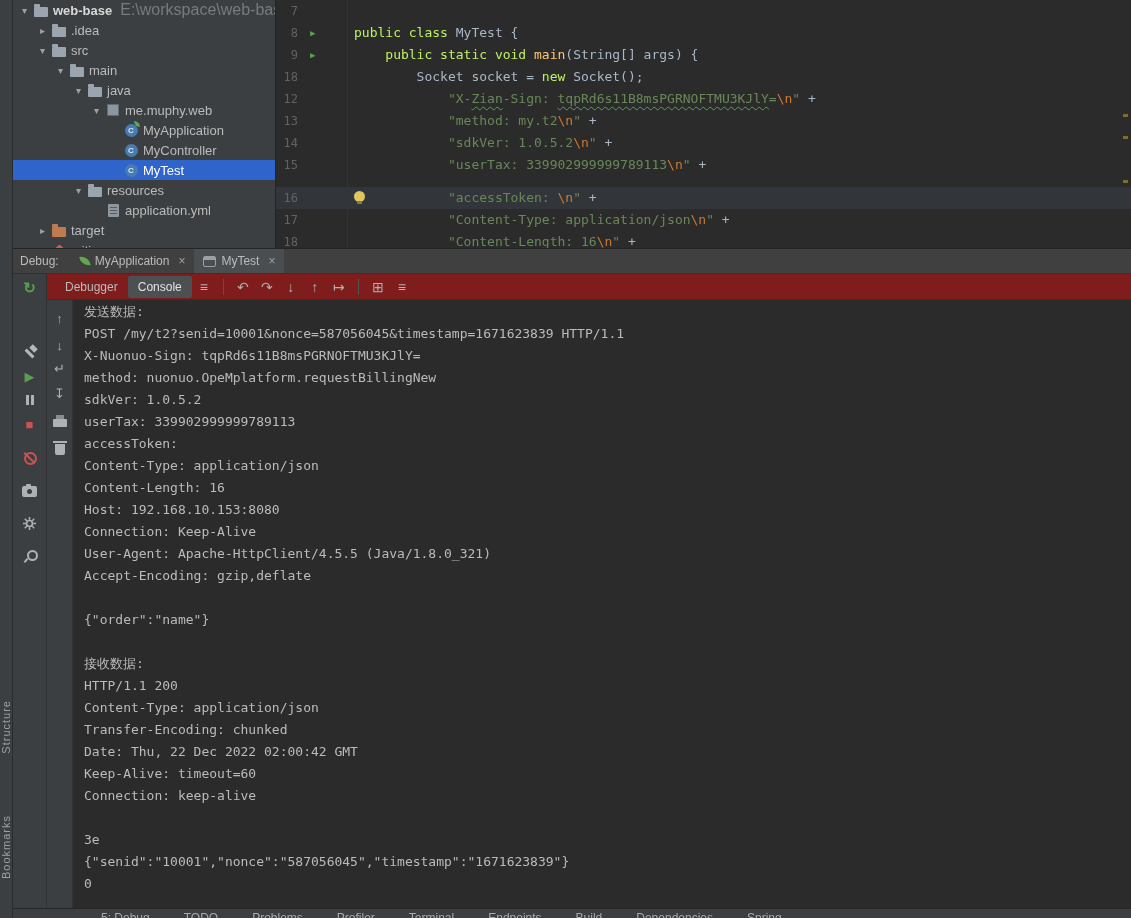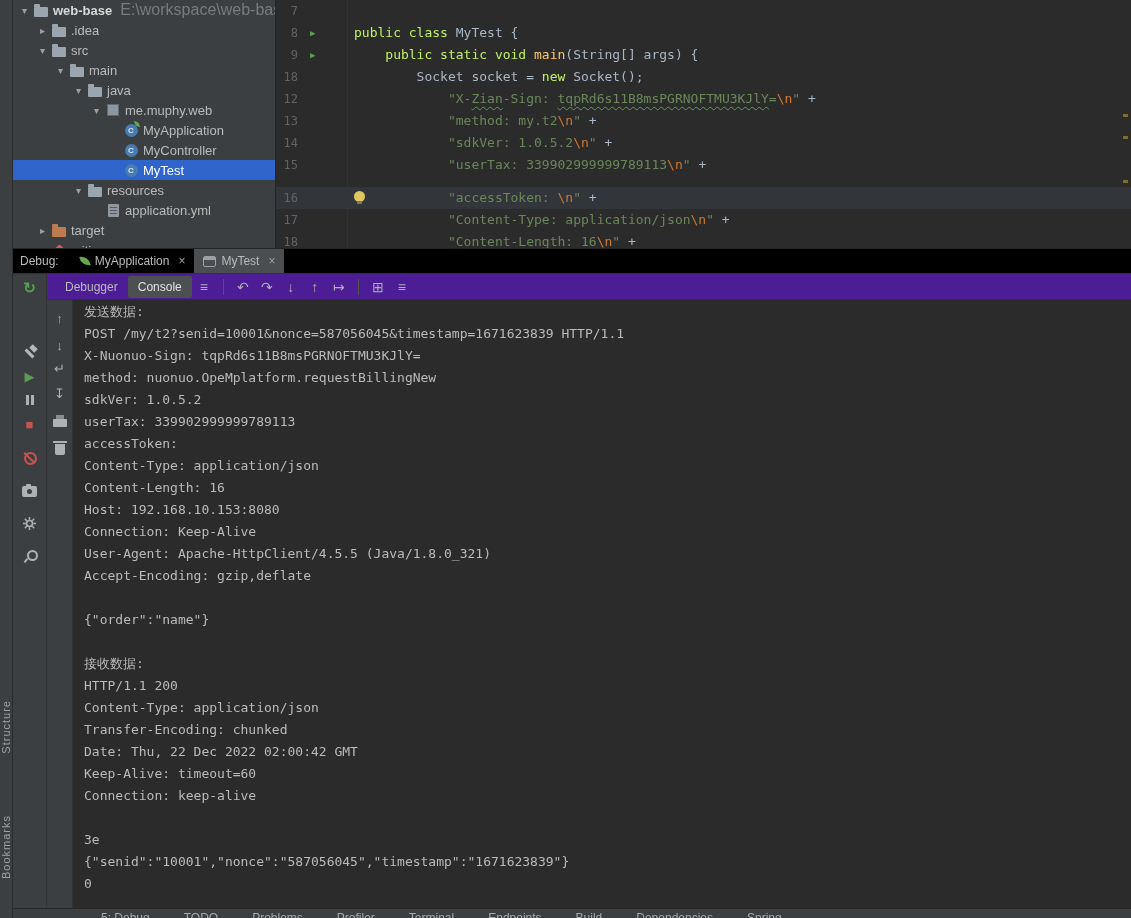--- a/index.html
+++ b/index.html
@@ -57,21 +57,21 @@
   .str { color:#6A8759; }
   .esc { color:#CC7832; }
   .pl { color:#A9B7C6; }
   .typo { text-decoration:underline; text-decoration-style:wavy; text-decoration-color:#5E9A5E;
           text-decoration-thickness:1px; text-underline-offset:3px; }
   .bulb-icon { position:absolute; left:78px; top:4px; width:11px; height:11px; background:#DFC661; border-radius:50%; }
   .bulb-icon::after { content:""; position:absolute; left:3px; top:10px; width:5px; height:3px; background:#8A7B3A; }
   .stripe-mark { position:absolute; right:3px; width:5px; height:3px; background:#7F6C28; }
 
   
-  .dtabs { height:26px; background:#000000; border-top:1px solid #232525; border-bottom:1px solid #323232;
+  .dtabs { height:26px; background:#404040; border-top:1px solid #232525; border-bottom:1px solid #323232;
            display:flex; align-items:center; flex:none; font-size:12px; color:#BBBBBB; }
   .dbg-title { margin:0 12px 0 7px; color:#BBBBBB; }
   .dtab { display:flex; align-items:center; gap:5px; padding:0 9px; height:100%; }
   .dtab.active { background:#4A4E51; }
   .tclose { color:#9DA0A3; margin-left:4px; font-size:12px; }
   .leaf-icon { width:10px; height:10px; background:#62A84C; border-radius:0 100% 0 100%; transform:rotate(-10deg); }
   .console-tab-icon { width:13px; height:11px; border:1px solid #9AA0A6; border-radius:2px; position:relative; }
   .console-tab-icon::before { content:""; position:absolute; left:0; top:0; right:0; height:3px; background:#9AA0A6; }
 
   .debug-lower { flex:1; display:flex; min-height:0; }
@@ -81,21 +81,21 @@
   .cai.big { font-size:15px; font-weight:bold; }
   .green { color:#5A9E53; }
   .red { color:#C75450; }
   .colA .cai:nth-child(1){margin-top:6px;} .colA .cai:nth-child(2){margin-top:48px;}
   .colA .cai:nth-child(3){margin-top:8px;}  .colA .cai:nth-child(4){margin-top:8px;}
   .colA .cai:nth-child(5){margin-top:8px;}  .colA .cai:nth-child(6){margin-top:18px;}
   .colA .cai:nth-child(7){margin-top:16px;} .colA .cai:nth-child(8){margin-top:17px;}
   .colA .cai:nth-child(9){margin-top:17px;}
 
   .dbg-right { flex:1; display:flex; flex-direction:column; min-width:0; }
-  .dtoolbar { height:26px; background:#4c1d95; border-bottom:1px solid #323232; display:flex; align-items:center;
+  .dtoolbar { height:26px; background:#7f1d1d; border-bottom:1px solid #323232; display:flex; align-items:center;
               flex:none; padding-left:8px; }
   .view-tab { padding:4px 10px; color:#BBBBBB; font-size:12px; border-radius:2px; }
   .view-tab.active { background:#4C5052; color:#E2E2E2; }
   .tbi { width:24px; text-align:center; color:#AFB1B3; font-size:14px; }
   .sep { width:1px; height:16px; background:#515355; margin:0 7px; }
 
   .debug-body { flex:1; display:flex; min-height:0; }
   .colB { width:26px; background:#3C3F41; border-right:1px solid #323232; display:flex; flex-direction:column;
           align-items:center; flex:none; }
   .colB .cai:nth-child(1){margin-top:10px;} .colB .cai:nth-child(2){margin-top:11px;}

